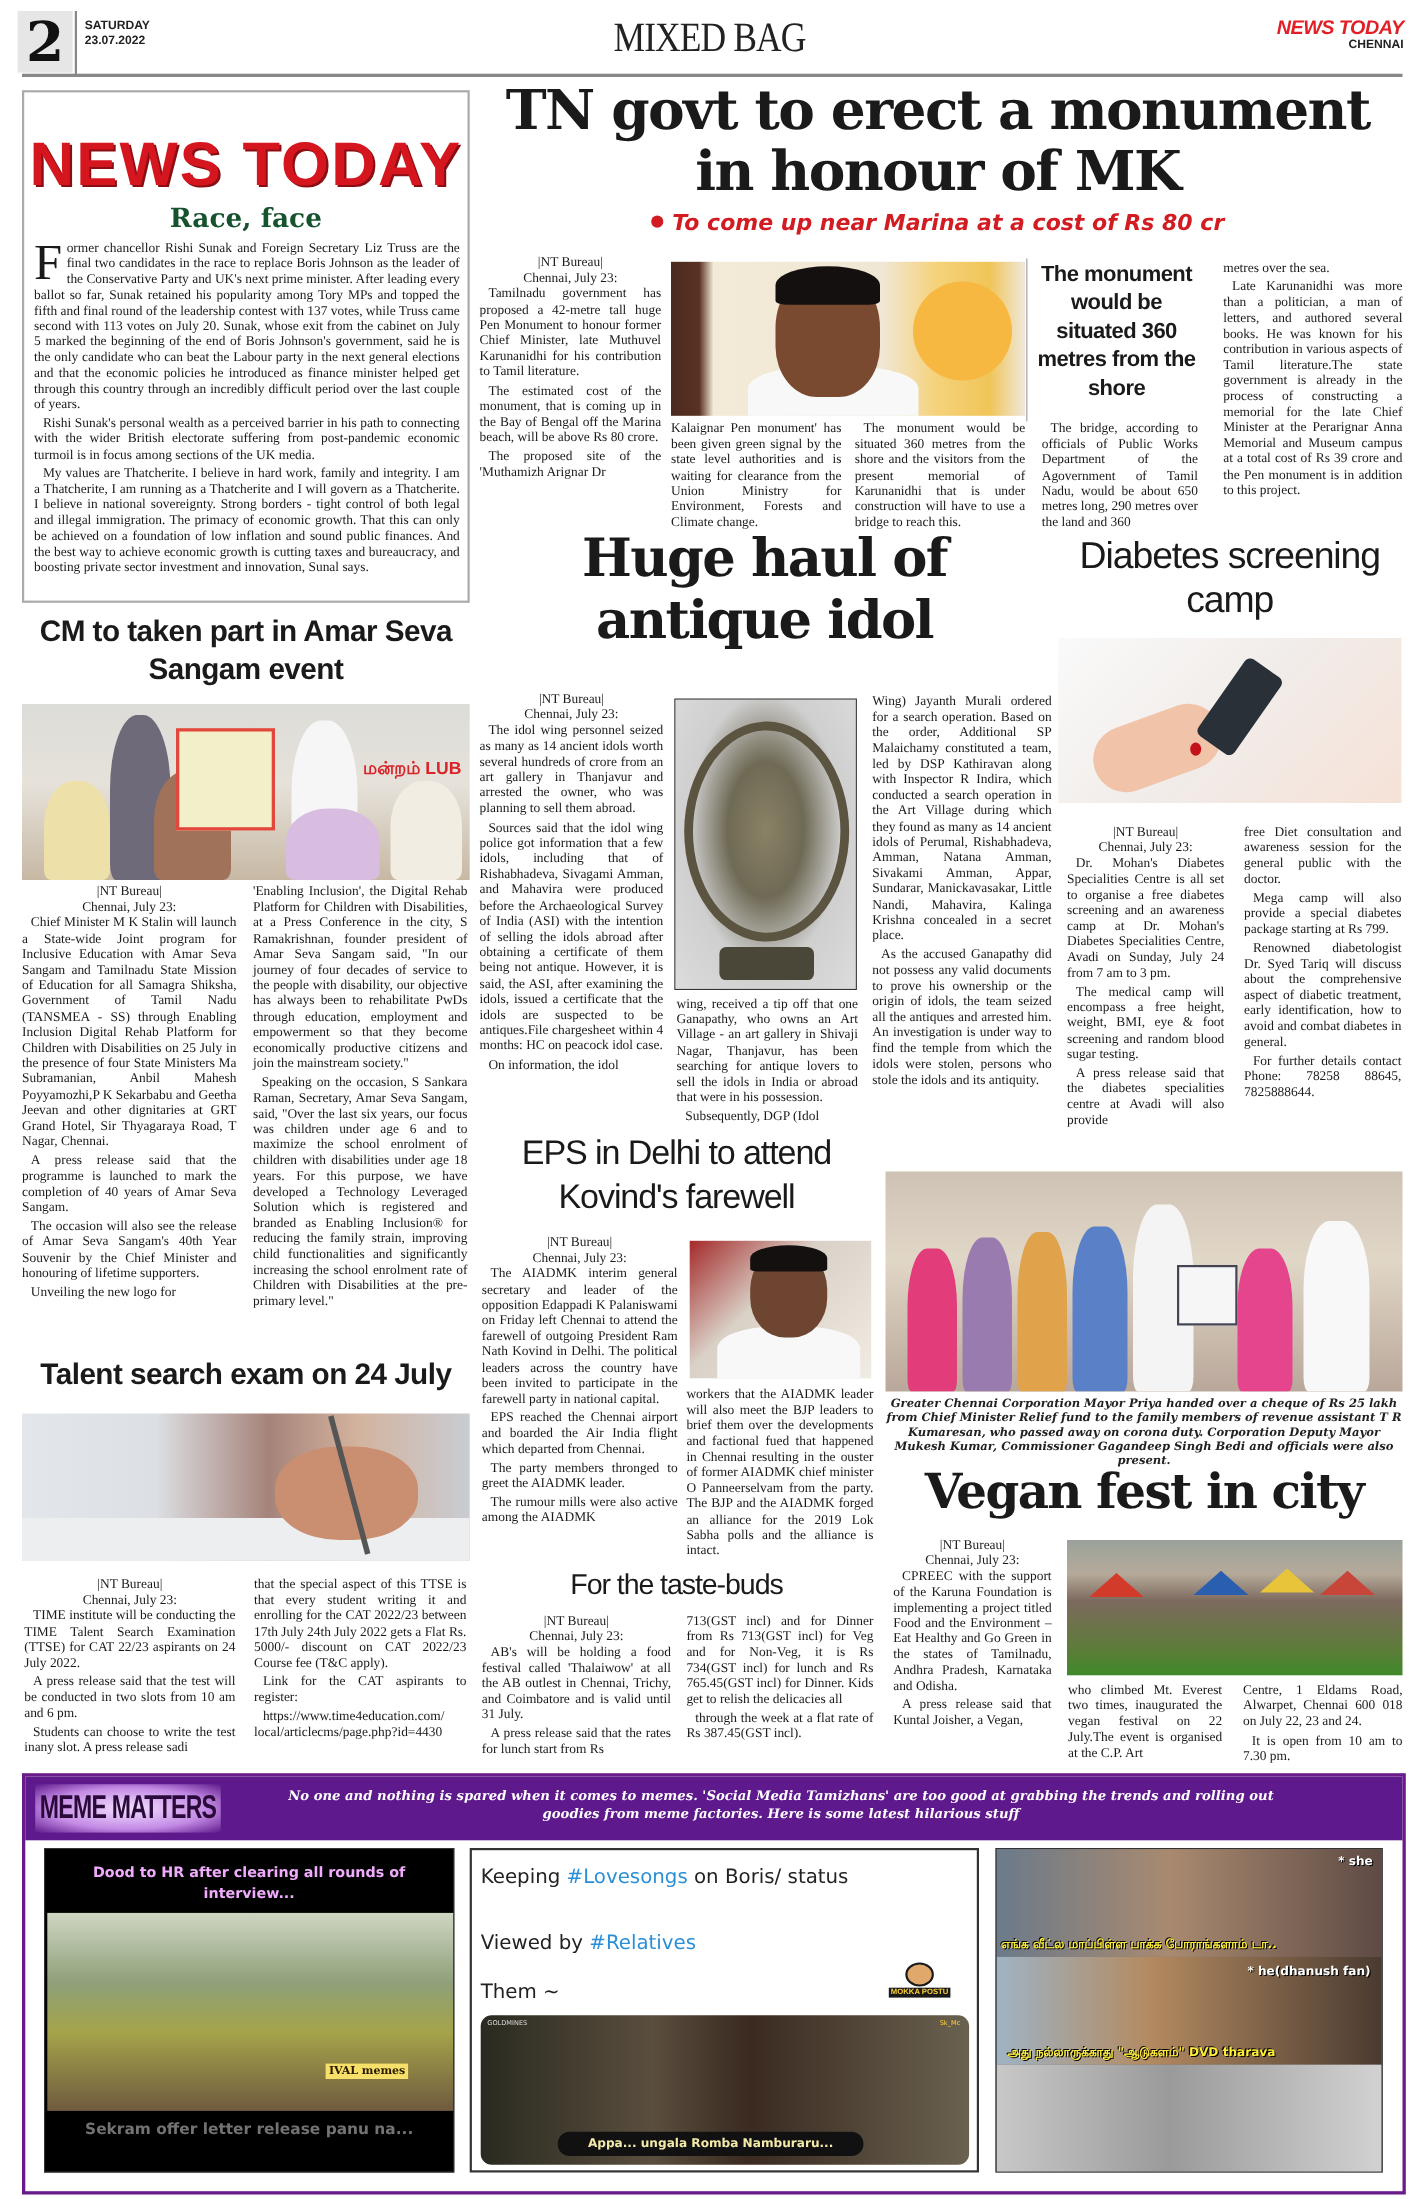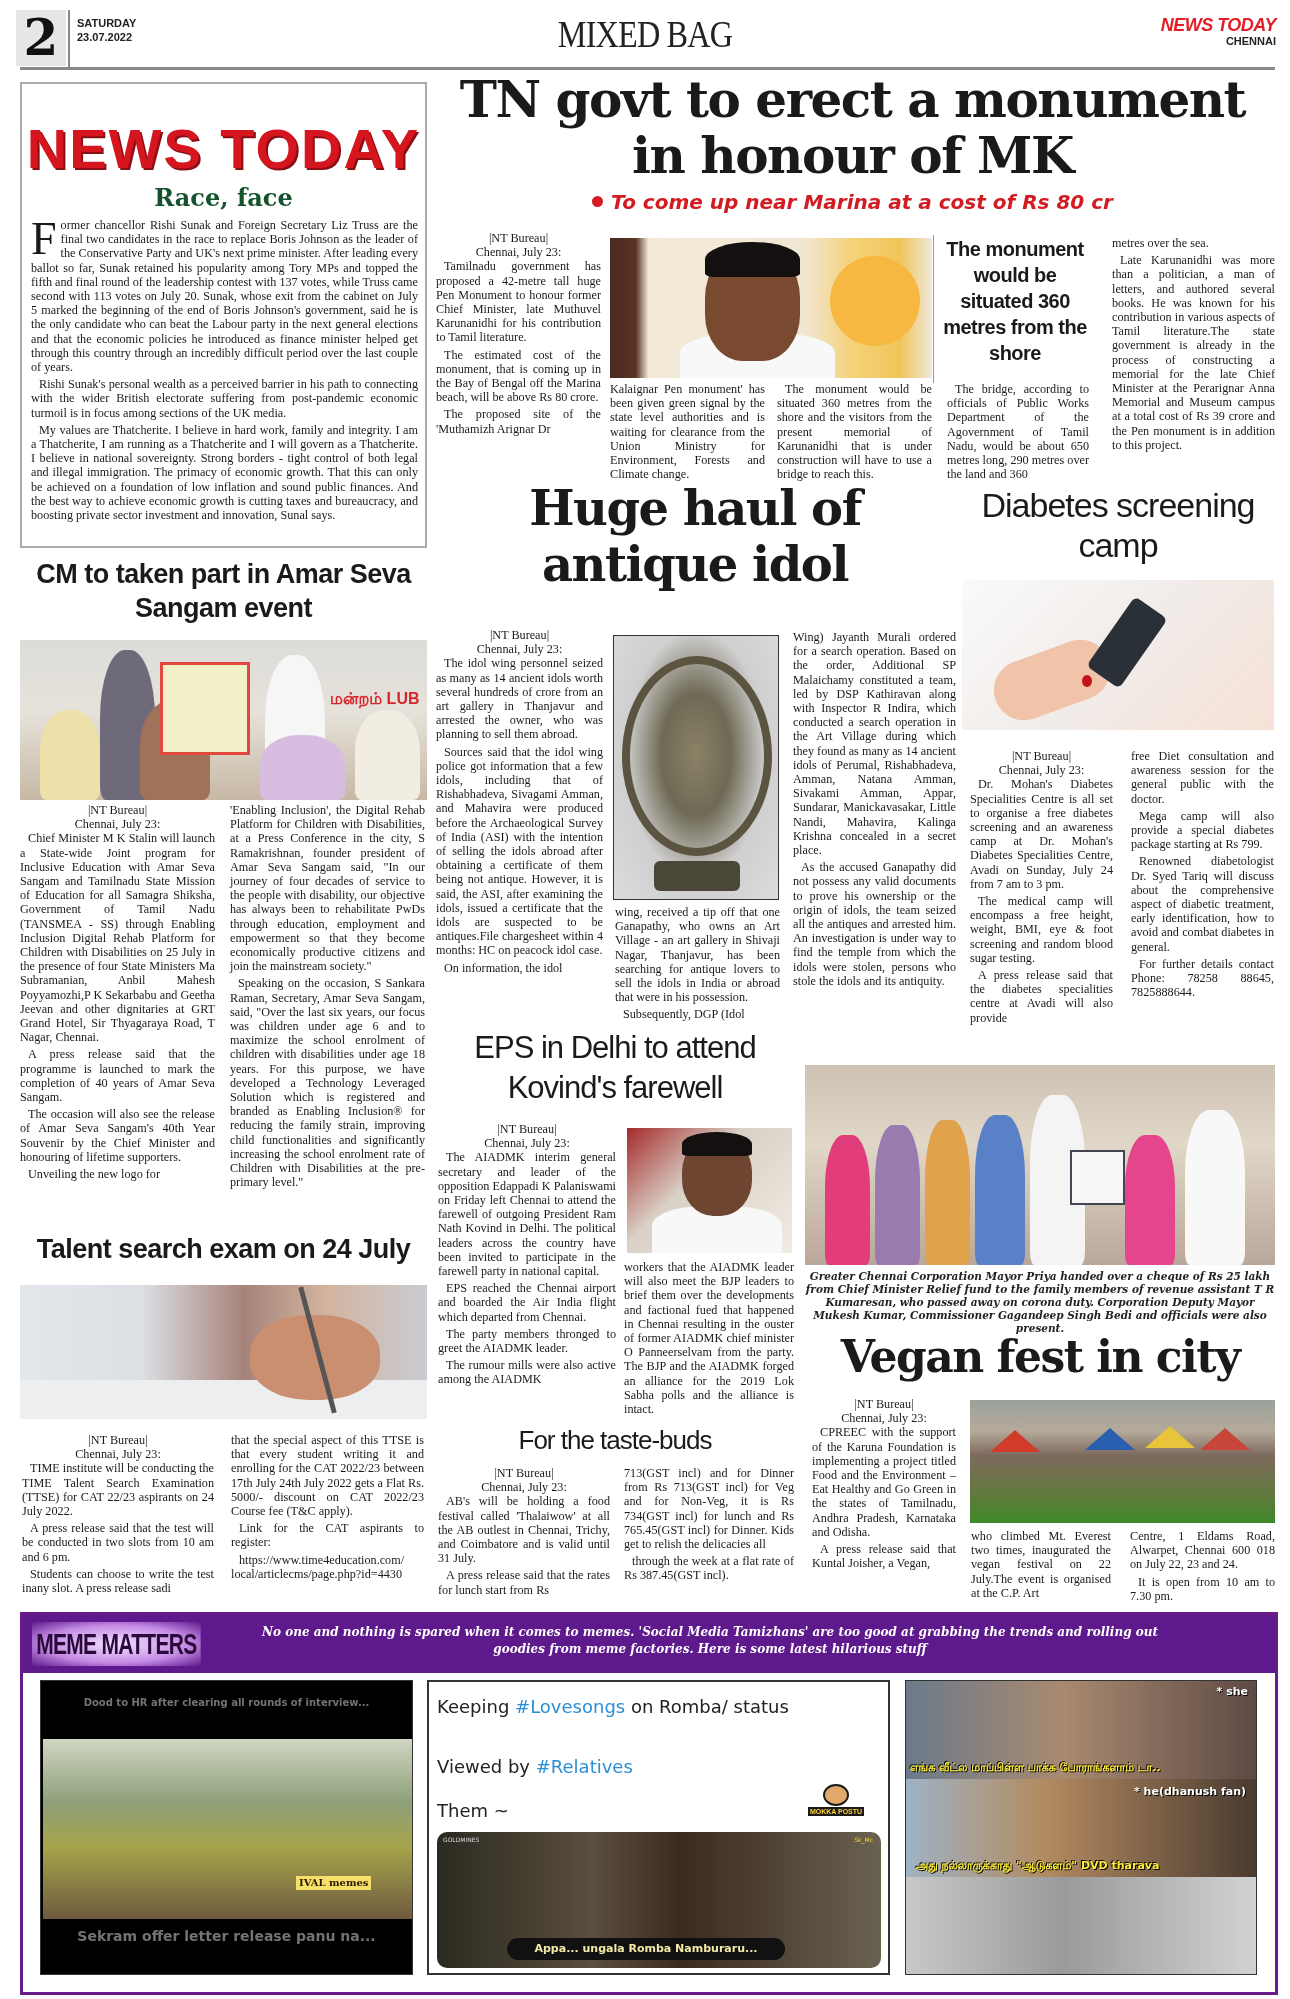--- a/index.html
+++ b/index.html
@@ -65,21 +65,21 @@
 #img-chq .p{position:absolute;border-radius:40% 40% 8% 8%}
 #img-vegan{left:970px;top:1400px;width:305px;height:123px;background:linear-gradient(180deg,#9aa29b 0,#b5aa9a 25%,#7d6a5e 45%,#5e7b3a 80%,#3f8a2a 100%)}
 #img-vegan .tent{position:absolute;width:50px;height:22px;clip-path:polygon(50% 0,100% 100%,0 100%)}
 #chqcap{left:805px;top:1270px;width:470px;text-align:center;font-family:"DejaVu Serif",serif;font-style:italic;font-weight:bold;font-size:10.5px;line-height:13px;color:#222}
 
 #memewrap{left:20px;top:1612px;width:1258px;height:383px;border:3px solid #6a1b8a}
 #memebar{left:23px;top:1615px;width:1252px;height:58px;background:#5e1a8c}
 #memelogo{left:32px;top:1622px;font-family:"Liberation Sans",sans-serif;font-weight:bold;font-size:30px;line-height:44px;color:#2a0a3a;background:radial-gradient(ellipse,#f3e0ff 0,#c48be5 60%,#5e1a8c 100%);padding:0 6px;transform:scaleX(0.7);transform-origin:left top;letter-spacing:-1px}
 #memedesc{left:260px;top:1624px;width:900px;text-align:center;font-family:"DejaVu Serif",serif;font-style:italic;font-weight:bold;color:#fff;font-size:12px;line-height:17px}
 #meme1{left:40px;top:1680px;width:373px;height:295px;background:#000;border:1px solid #333}
-#meme1 .top{position:absolute;left:0;top:12px;width:100%;text-align:center;font-family:"DejaVu Sans",sans-serif;font-weight:bold;color:#737373;font-size:10px;line-height:19px}
+#meme1 .top{position:absolute;left:0;top:12px;width:100%;text-align:center;font-family:"DejaVu Sans",sans-serif;font-weight:bold;color:#f0abfc;font-size:13px;line-height:19px}
 #meme1 .scene{position:absolute;left:2px;top:58px;width:369px;height:180px;background:linear-gradient(180deg,#cfd6c2 0,#8fa07a 35%,#a5a44a 60%,#6f5a3e 100%)}
 #meme1 .bot{position:absolute;left:0;top:245px;width:100%;text-align:center;font-family:"DejaVu Sans",sans-serif;font-weight:bold;color:#737373;font-size:14px;line-height:20px}
 #meme1 .wm{position:absolute;left:255px;top:195px;font-family:"DejaVu Serif",serif;font-weight:bold;font-size:10px;line-height:12px;color:#2a1a00;background:#f6e06a;padding:1px 3px}
 #meme2{left:427px;top:1680px;width:463px;height:295px;background:#fff;border:2px solid #333}
 #meme2 .l1{position:absolute;left:8px;top:12px;width:440px;font-family:"DejaVu Sans",sans-serif;font-size:18px;line-height:25px;color:#222}
 #meme2 .l2{position:absolute;left:8px;top:72px;font-family:"DejaVu Sans",sans-serif;font-size:18px;line-height:25px;color:#222}
 #meme2 .l3{position:absolute;left:8px;top:116px;font-family:"DejaVu Sans",sans-serif;font-size:18px;line-height:25px;color:#222}
 #meme2 .tag{color:#2b8fd6}
 #meme2 .mokka{position:absolute;left:372px;top:102px;width:70px;height:40px;font-family:"Liberation Sans",sans-serif;font-weight:bold;font-size:7px;line-height:8px;text-align:center;color:#222}
 #meme2 .mokka .face{width:26px;height:22px;margin:0 auto 2px;border-radius:50%;background:#e0a86a;border:2px solid #1a1a1a}
@@ -307,21 +307,21 @@
 <div class="abs" id="memedesc">No one and nothing is spared when it comes to memes. 'Social Media Tamizhans' are too good at grabbing the trends and rolling out goodies from meme factories.  Here is some latest hilarious stuff</div>
 
 <div class="abs" id="meme1">
   <div class="top">Dood to HR after clearing all rounds of interview...</div>
   <div class="scene"></div>
   <div class="wm">IVAL memes</div>
   <div class="bot">Sekram offer letter release panu na...</div>
 </div>
 
 <div class="abs" id="meme2">
-  <div class="l1"><span>Keeping </span><span class="tag">#Lovesongs</span><span> on Romba/ status</span></div>
+  <div class="l1"><span>Keeping </span><span class="tag">#Lovesongs</span><span> on Boris/ status</span></div>
   <div class="l2"><span>Viewed by </span><span class="tag">#Relatives</span></div>
   <div class="l3">Them ~</div>
   <div class="mokka"><div class="face"></div><span class="lbl">MOKKA POSTU</span></div>
   <div class="clip">
     <div class="brandL">GOLDMINES</div>
     <div class="brandR">Sk_Mc</div>
     <div class="sub">Appa... ungala Romba Namburaru...</div>
   </div>
 </div>
 

